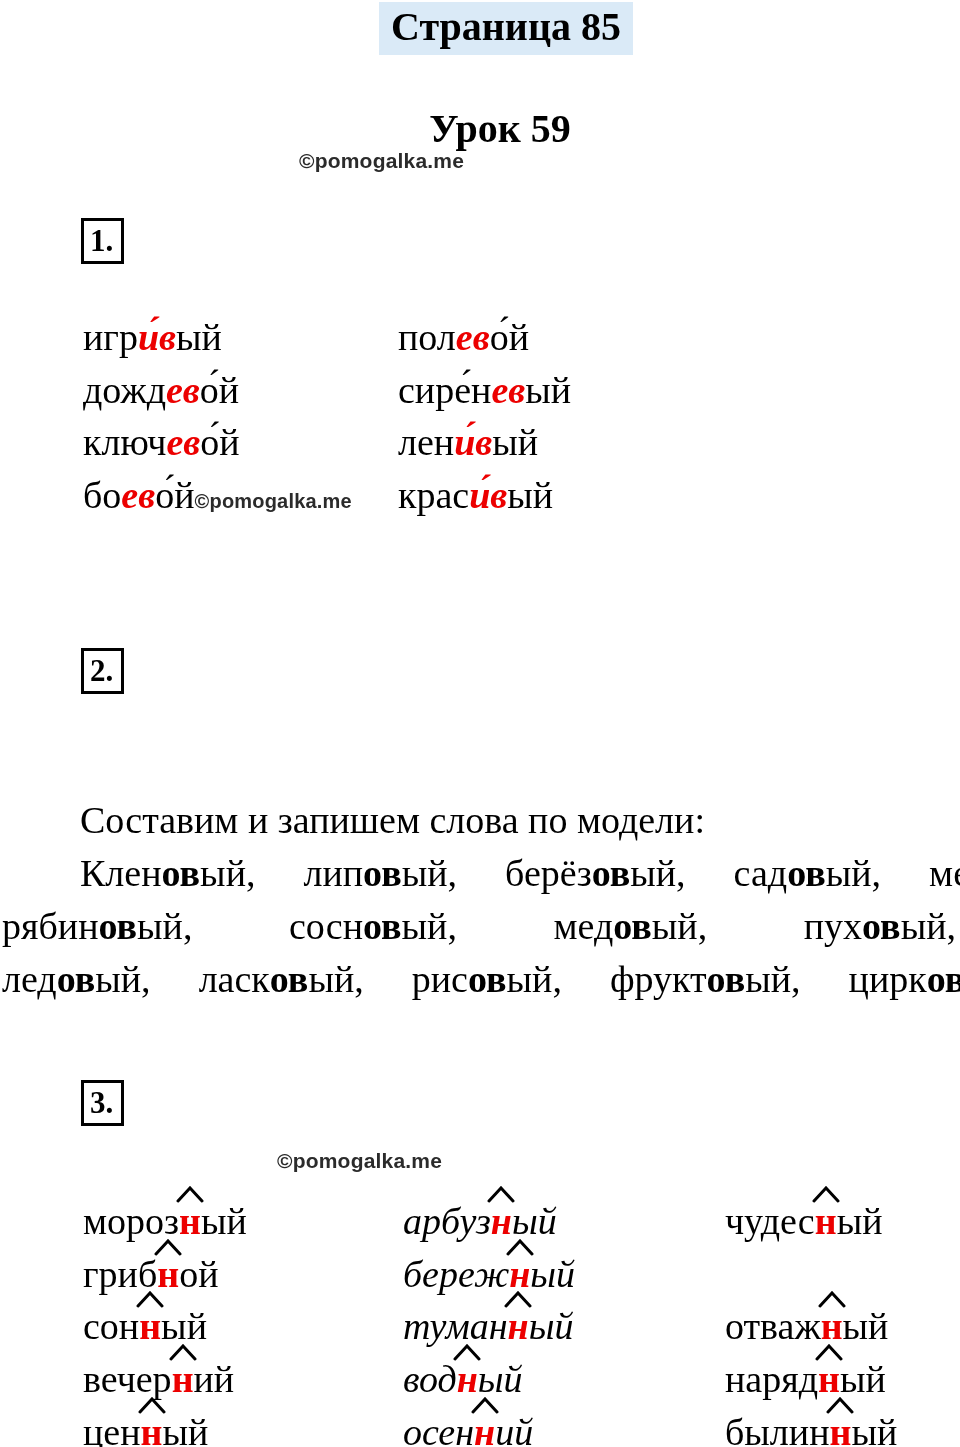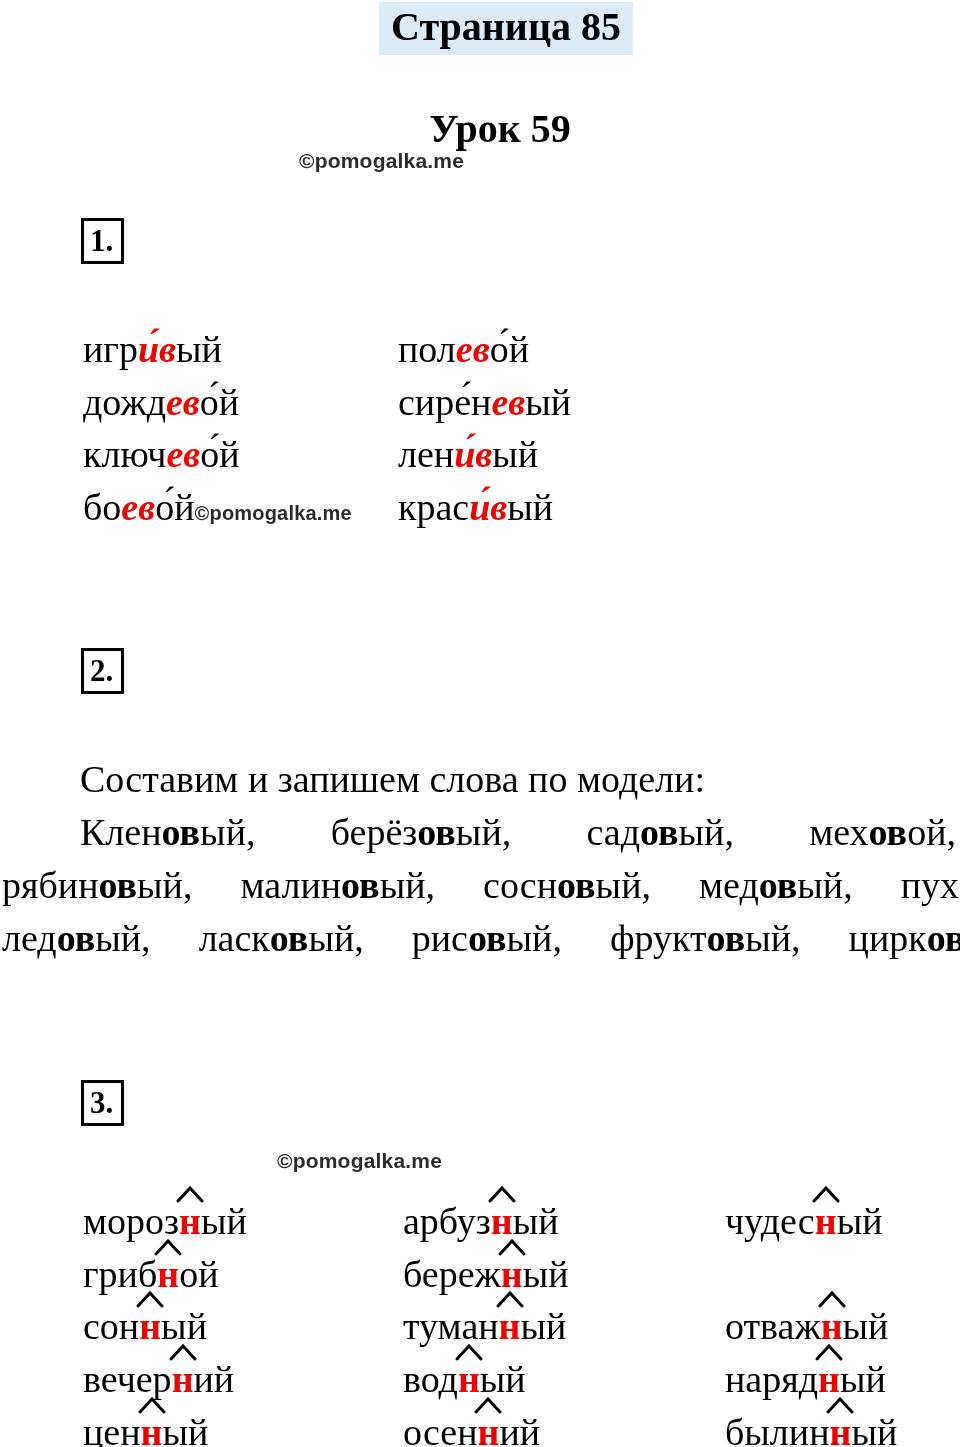--- a/index.html
+++ b/index.html
@@ -27,36 +27,36 @@
   .wm-inline{font-family:"Liberation Sans",sans-serif;font-weight:bold;color:var(--wm);font-size:20px;letter-spacing:.2px;}
   
   .exbox{
     position:absolute;border:3px solid #000;background:#fff;
     font-weight:bold;font-size:31px;line-height:1;padding:4px 8px 5px 6px;
   }
   #ex1box{left:81px;top:218px;}
   #ex2box{left:81px;top:648px;}
   #ex3box{left:81px;top:1080px;}
   
-  .ex1-grid{position:absolute;left:83px;top:323px;font-size:38px;}
+  .ex1-grid{position:absolute;left:83px;top:311px;font-size:38px;}
   .ex1-row{line-height:52.6px;white-space:nowrap;}
   .ex1-col{display:inline-block;width:315px;vertical-align:baseline;}
   .sfx-red{color:var(--red);font-weight:bold;font-style:italic;}
   
-  .ex2-wrap{position:absolute;left:2px;top:753px;width:954px;font-size:38px;line-height:53px;}
+  .ex2-wrap{position:absolute;left:2px;top:794px;width:954px;font-size:38px;line-height:53px;}
   .ex2-intro{text-indent:78px;}
   .ex2-line{display:flex;justify-content:space-between;gap:48px;}
   .ex2-line.first{padding-left:78px;}
   .ex2-word{white-space:nowrap;}
   .sfx-bold{font-weight:bold;}
   
   .ex3-grid{position:absolute;left:83px;top:1195px;font-size:38px;}
   .ex3-row{display:flex;height:52.7px;line-height:52.7px;}
   .ex3-c0{width:320px;font-family:Liberation Serif, serif;}
-  .ex3-c1{width:322px;}
+  .ex3-c1{width:322px;font-style:italic;}
   .ex3-c2{flex:1;}
   .sfx-n{color:var(--red);font-weight:bold;position:relative;display:inline-block;line-height:inherit;}
   .caret{position:absolute;left:50%;top:-9px;transform:translateX(-50%);width:28px;height:17px;}
   .word{white-space:nowrap;}
 </style>
 </head>
 <body>
 
 <div class="page" style="--red: #EC0000; --hl: #DAEAF7; --wm: #2B2B2B;">
 
@@ -75,27 +75,27 @@
       <div class="ex1-row"><span class="ex1-col"><span class="word"><span>ключ</span><span class="sfx-red">ев</span><span>о́й</span></span></span><span class="ex1-col"><span class="word"><span>лен</span><span class="sfx-red">и́в</span><span>ый</span></span></span></div>
       <div class="ex1-row"><span class="ex1-col"><span class="word"><span>бо</span><span class="sfx-red">ев</span><span>о́й</span><span class="wm-inline">©pomogalka.me</span></span></span><span class="ex1-col"><span class="word"><span>крас</span><span class="sfx-red">и́в</span><span>ый</span></span></span></div>
     </div>
 
   <div class="exbox" id="ex2box">2.</div>
   <div class="ex2-wrap">
     <div class="ex2-intro">Составим и запишем слова по модели:</div>
     <div id="ex2lines">
         <div class="ex2-line first">
           <span class="ex2-word"><span>Клен</span><span class="sfx-bold">ов</span><span>ый,</span></span>
+          <span class="ex2-word"><span>лип</span><span class="sfx-bold">ов</span><span>ый,</span></span>
           <span class="ex2-word"><span>берёз</span><span class="sfx-bold">ов</span><span>ый,</span></span>
           <span class="ex2-word"><span>сад</span><span class="sfx-bold">ов</span><span>ый,</span></span>
           <span class="ex2-word"><span>мех</span><span class="sfx-bold">ов</span><span>ой,</span></span>
         </div>
         <div class="ex2-line">
           <span class="ex2-word"><span>рябин</span><span class="sfx-bold">ов</span><span>ый,</span></span>
-          <span class="ex2-word"><span>малин</span><span class="sfx-bold">ов</span><span>ый,</span></span>
           <span class="ex2-word"><span>сосн</span><span class="sfx-bold">ов</span><span>ый,</span></span>
           <span class="ex2-word"><span>мед</span><span class="sfx-bold">ов</span><span>ый,</span></span>
           <span class="ex2-word"><span>пух</span><span class="sfx-bold">ов</span><span>ый,</span></span>
         </div>
         <div class="ex2-line">
           <span class="ex2-word"><span>лед</span><span class="sfx-bold">ов</span><span>ый,</span></span>
           <span class="ex2-word"><span>ласк</span><span class="sfx-bold">ов</span><span>ый,</span></span>
           <span class="ex2-word"><span>рис</span><span class="sfx-bold">ов</span><span>ый,</span></span>
           <span class="ex2-word"><span>фрукт</span><span class="sfx-bold">ов</span><span>ый,</span></span>
           <span class="ex2-word"><span>цирк</span><span class="sfx-bold">ов</span><span>ой.</span></span>

